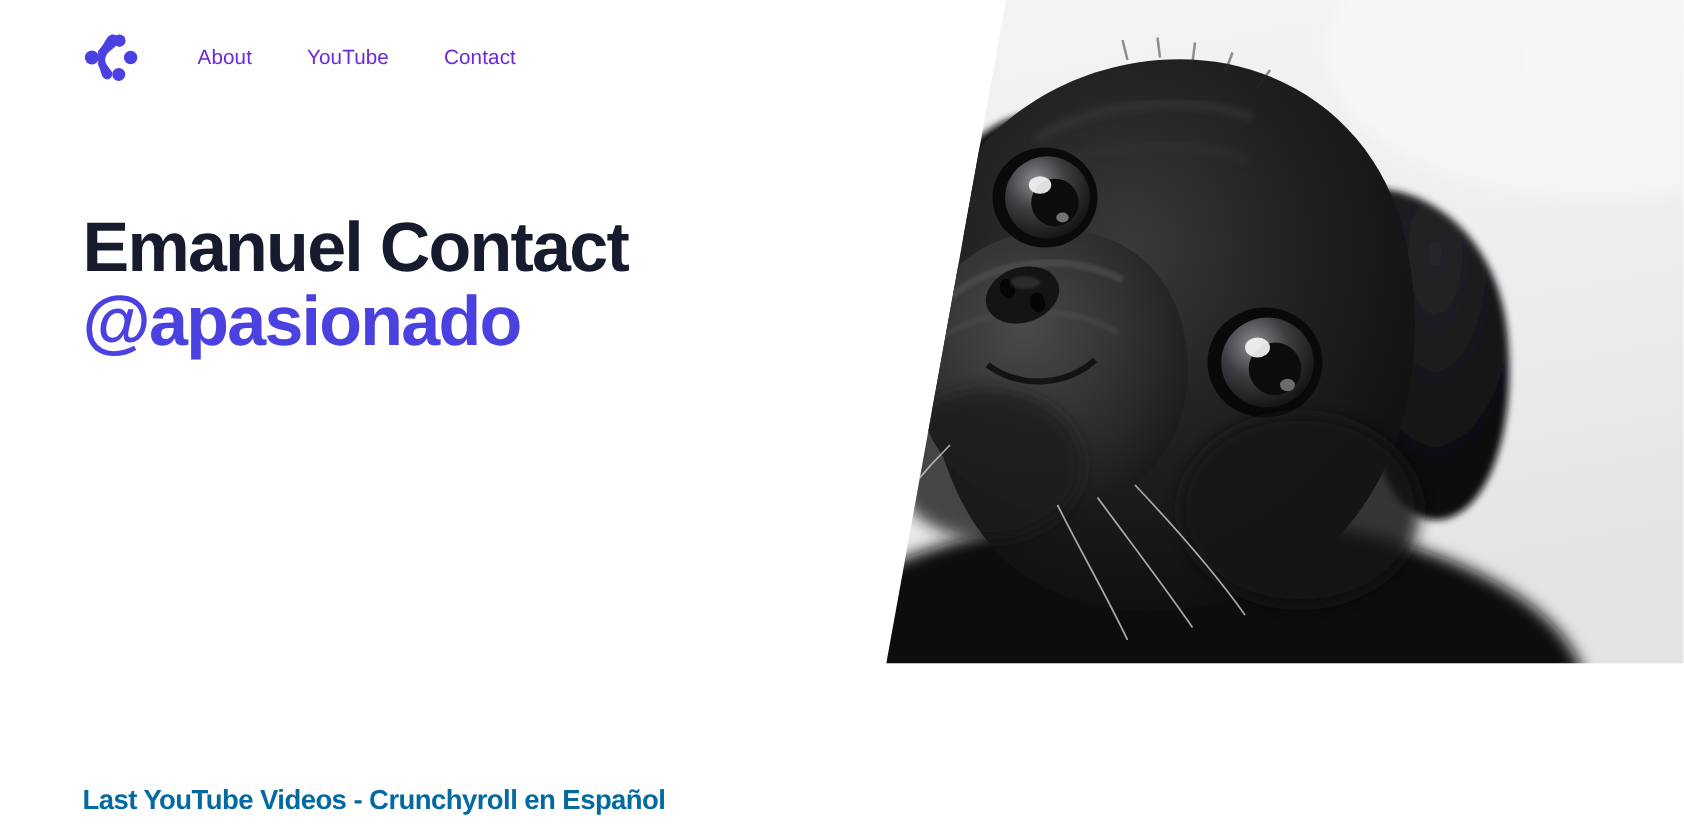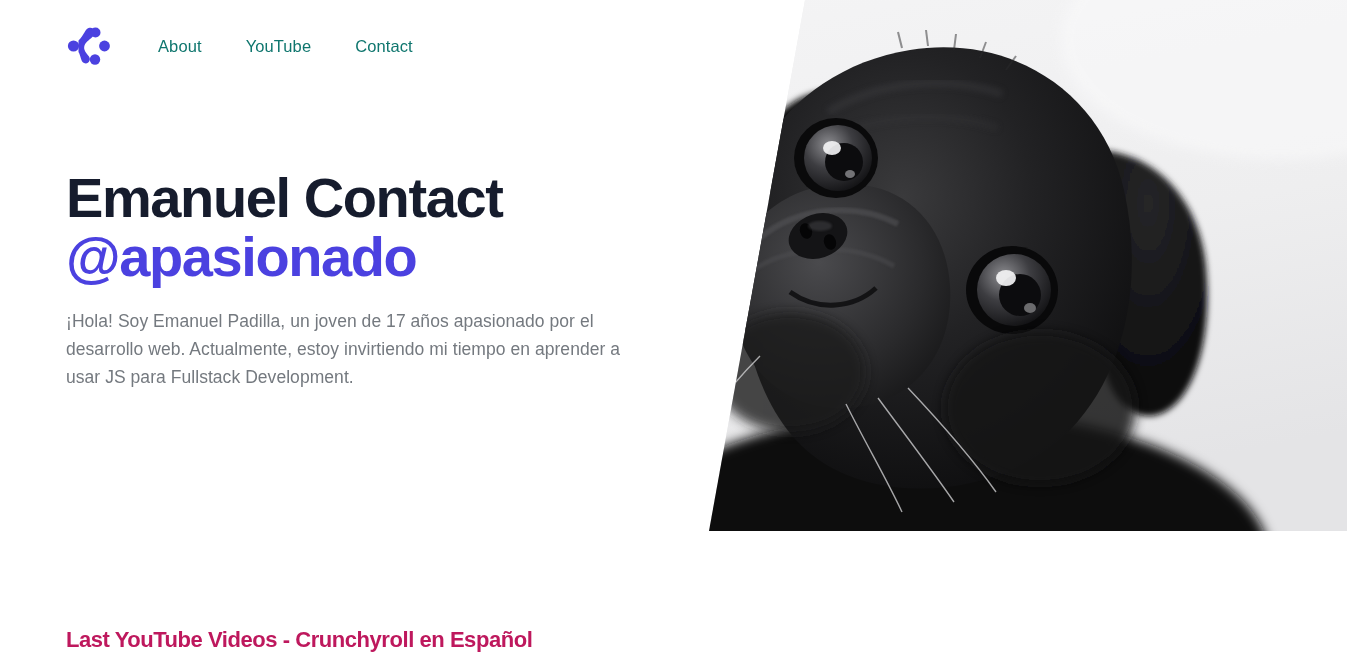--- a/index.html
+++ b/index.html
@@ -65,21 +65,21 @@
     align-items:center;
     list-style:none;
     margin-left:46px;
     gap:0;
   }
 
   .nav-links li { display:block; }
 
   .nav-link {
     display:block;
-    color:#0f766e;
+    color:#6d28d9;
     font-size:16.5px;
     line-height:1;
     letter-spacing:0.1px;
     text-decoration:none;
     padding:6px 0;
     margin-right:44px;
     cursor:pointer;
     white-space:nowrap;
   }
   .nav-links li:last-child .nav-link { margin-right:16px; }
@@ -118,21 +118,21 @@
 
   
   .videos-heading {
     position:absolute;
     top:627px;
     left:66px;
     font-size:22px;
     line-height:1.2;
     font-weight:700;
     letter-spacing:-0.45px;
-    color:#be185d;
+    color:#0369a1;
     white-space:nowrap;
     z-index:4;
   }
 </style>
 </head>
 <body>
 
 <div class="hero-media">
   <div class="hero-photo" aria-label="Black pug puppy tilting its head, black and white photo">
     <svg viewBox="0 0 707 531" preserveAspectRatio="xMidYMid slice" role="img">
@@ -274,16 +274,15 @@
       <a class="nav-link" href="#">Contact</a>
     </li>
   </ul>
 </nav>
 
 <section class="hero-copy">
   <h1 class="hero-title">
     <span>Emanuel Contact</span>
     <span class="hero-handle">@apasionado</span>
   </h1>
-  <p class="hero-desc">¡Hola! Soy Emanuel Padilla, un joven de 17 años apasionado por el desarrollo web. Actualmente, estoy invirtiendo mi tiempo en aprender a usar JS para Fullstack Development.</p>
 </section>
 
 <h2 class="videos-heading">Last YouTube Videos - Crunchyroll en Español</h2>
 
 </body></html>

